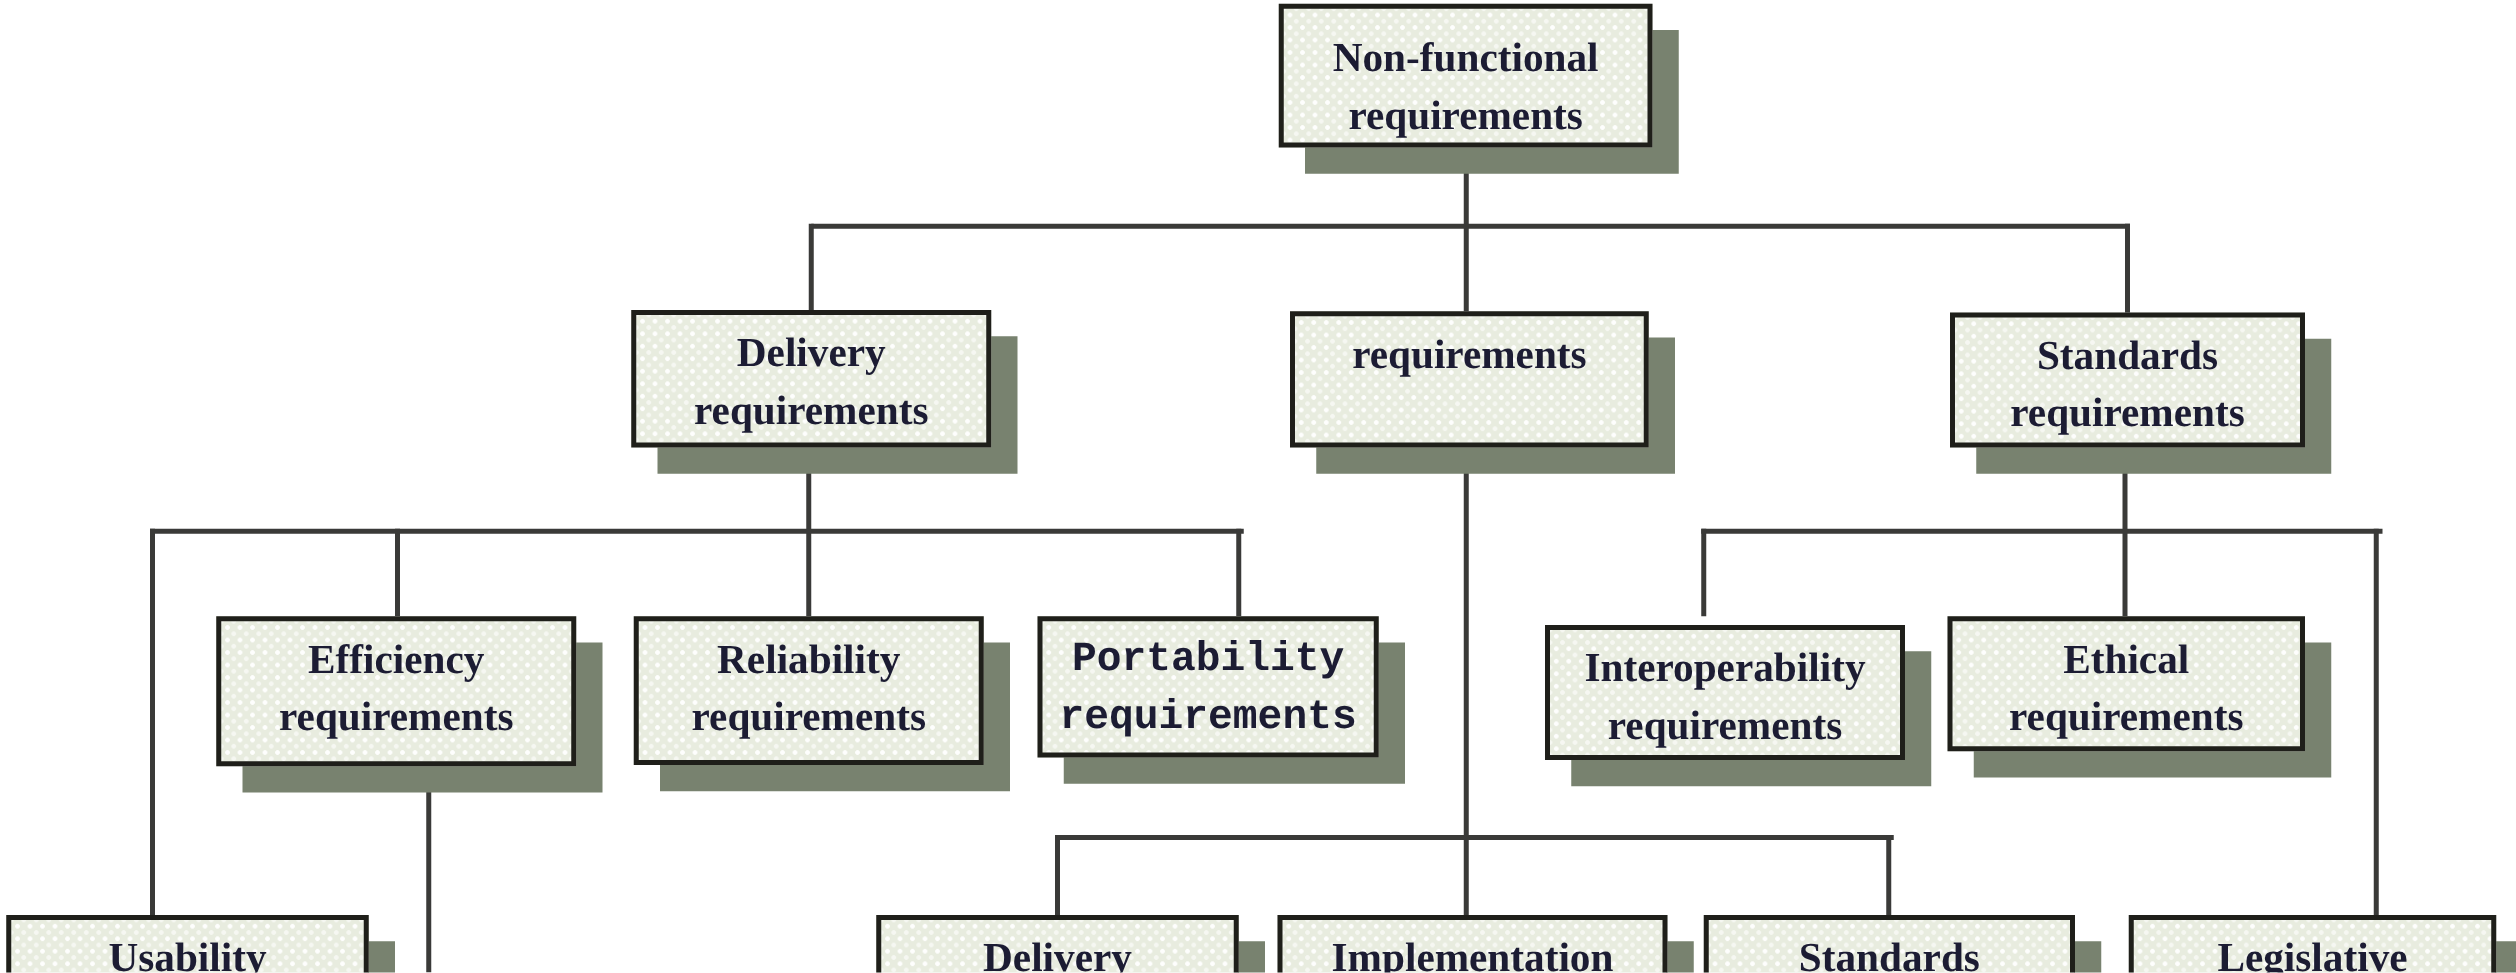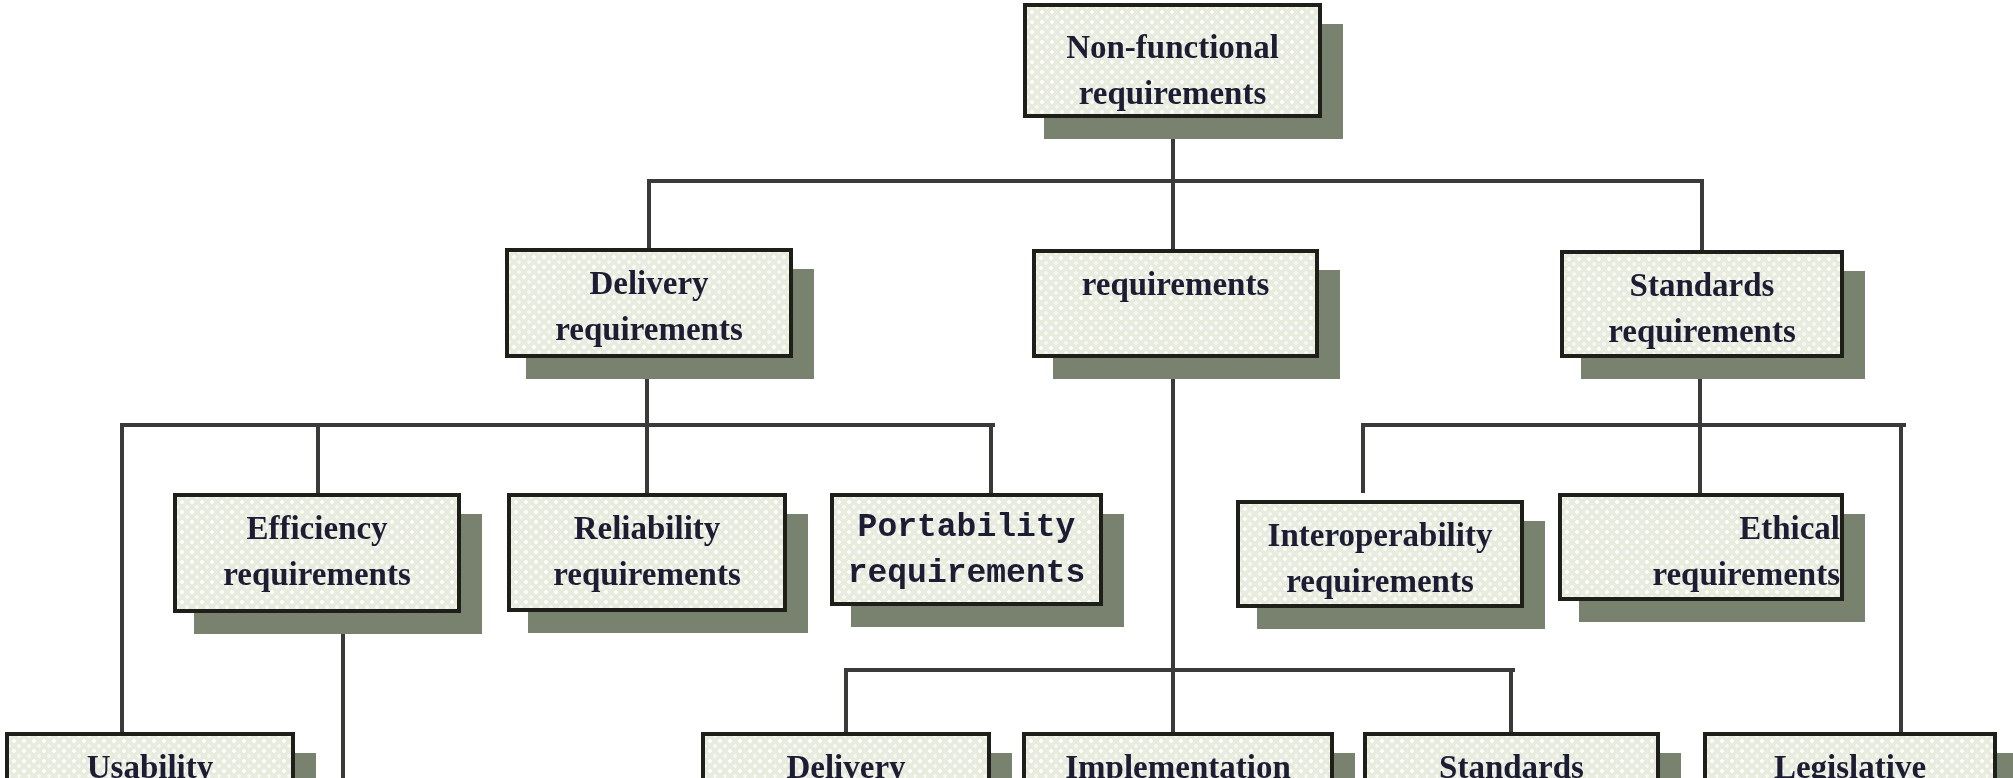--- a/index.html
+++ b/index.html
@@ -43,21 +43,21 @@
   }
   
   #n-nonfunctional    { left:1023px; top:3px;   width:299px; height:115px; padding-top:17px; }
   #n-product          { left:505px;  top:248px; width:288px; height:110px; }
   #n-organizational   { left:1032px; top:249px; width:287px; height:109px; }
   #n-external         { left:1560px; top:250px; width:284px; height:108px; }
   #n-efficiency       { left:173px;  top:493px; width:288px; height:120px; }
   #n-reliability      { left:507px;  top:493px; width:280px; height:119px; }
   #n-portability      { left:830px;  top:493px; width:273px; height:113px;font-family:Liberation Mono, monospace; }
   #n-interoperability { left:1208px; top:500px; width:288px; height:108px;margin-left:28px; }
-  #n-ethical          { left:1558px; top:493px; width:286px; height:108px;text-align:right; }
+  #n-ethical          { left:1558px; top:493px; width:286px; height:108px; }
   #n-usability        { left:5px;    top:732px; width:290px; height:108px; }
   #n-delivery         { left:701px;  top:732px; width:290px; height:108px; }
   #n-implementation   { left:1022px; top:732px; width:312px; height:108px; }
   #n-standards        { left:1363px; top:732px; width:297px; height:108px; }
   #n-legislative      { left:1703px; top:732px; width:294px; height:108px; }
   
   #l1  { left:1171px; top:116px; width:4px;    height:135px; } 
   #l2  { left:649px;  top:179px; width:1055px; height:4px;  }  
   #l3  { left:647px;  top:179px; width:4px;    height:69px;  } 
   #l4  { left:1700px; top:179px; width:4px;    height:73px;  } 

